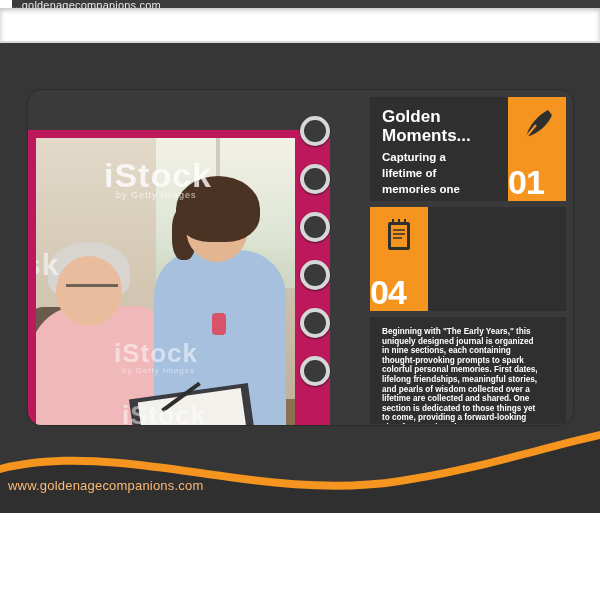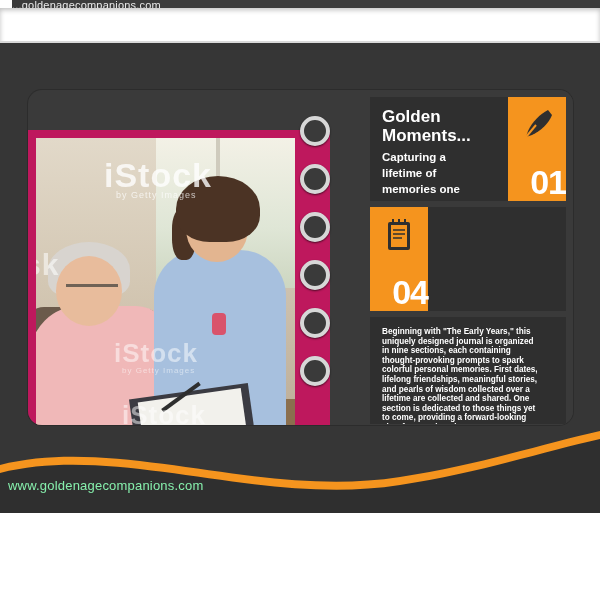--- a/index.html
+++ b/index.html
@@ -312,21 +312,21 @@
   .panel-num {
     width: 58px;
     background: #f5941e;
     position: relative;
     flex: none;
   }
   .num-label {
     position: absolute;
     left: 0; right: 0;
     bottom: 2px;
-    text-align: right;
+    text-align: left;
     font-size: 34px;
     font-weight: bold;
     color: #ffffff;
     line-height: 34px;
     letter-spacing: -1px;
   }
   .num-icon {
     position: absolute;
     left: 0; right: 0;
     top: 8px;
@@ -368,21 +368,21 @@
     position: absolute;
     left: 0; bottom: 0;
     width: 600px;
     height: 88px;
   }
   .bottom-url {
     position: absolute;
     left: 8px;
     bottom: 20px;
     font-size: 13px;
-    color: #86efac;
+    color: #fdba74;
     letter-spacing: 0.2px;
     z-index: 4;
   }
   .white-gap {
     position: absolute;
     left: 0; top: 513px;
     width: 600px; height: 87px;
     background: #ffffff;
   }
 </style>

